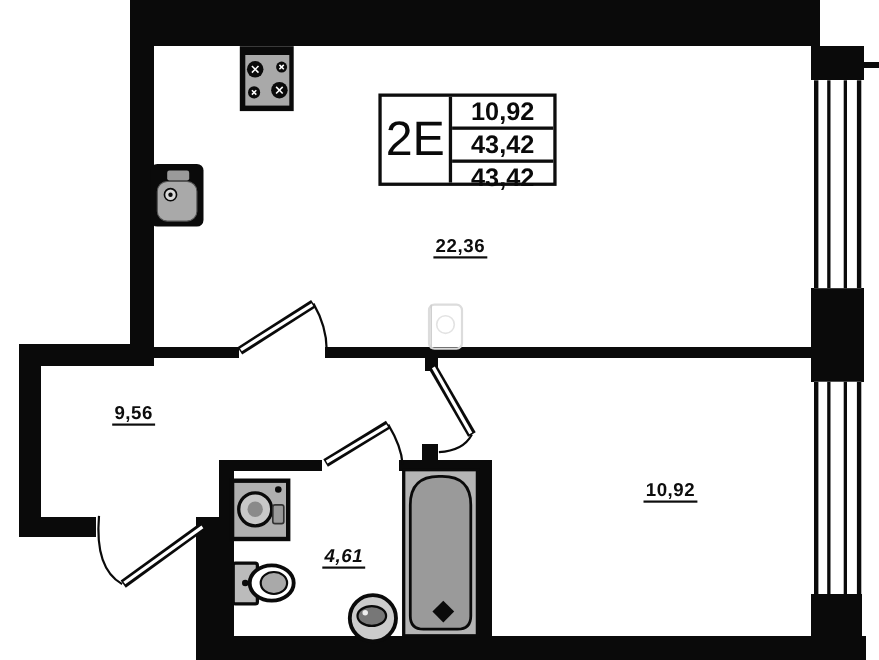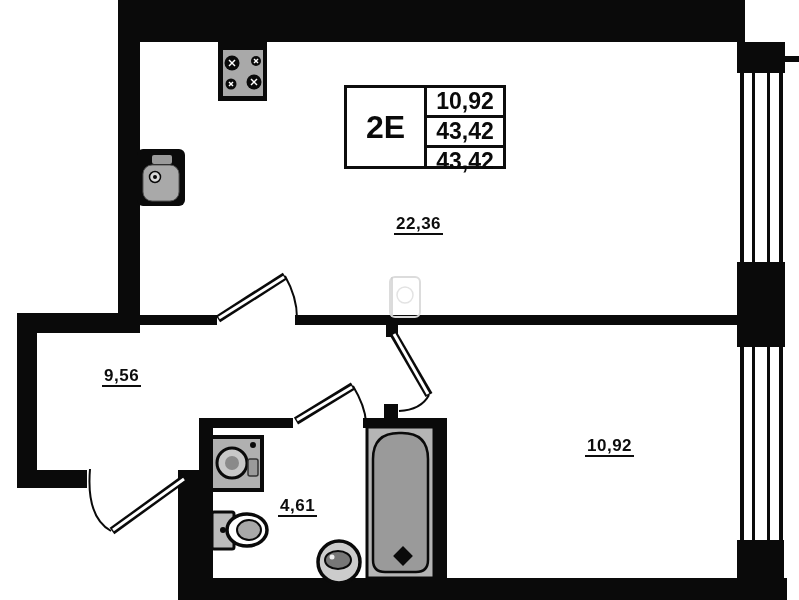--- a/index.html
+++ b/index.html
@@ -26,25 +26,25 @@
   .title-block{
     position:absolute;
     left:344px;top:85px;
     width:162px;height:84px;
     border:3px solid #0d0d0d;
     box-sizing:border-box;
     display:flex;
     background:#fff;
   }
   .tb-unit{
-    width:80px;
+    width:64px;
     border-right:3px solid #0d0d0d;
     box-sizing:border-box;
     display:flex;align-items:center;justify-content:center;
-    font-size:32px;font-weight:700;letter-spacing:0px;
+    font-size:44px;font-weight:400;letter-spacing:0px;
   }
   .tb-rows{flex:1;display:flex;flex-direction:column;}
   .tb-row{
     flex:1;
     border-bottom:3px solid #0d0d0d;
     box-sizing:border-box;
     display:flex;align-items:center;justify-content:center;
     font-size:23px;font-weight:700;
   }
   .tb-row:last-child{border-bottom:none;}
@@ -200,16 +200,16 @@
     <div class="tb-unit">2E</div>
     <div class="tb-rows">
       <div class="tb-row">10,92</div>
       <div class="tb-row">43,42</div>
       <div class="tb-row">43,42</div>
     </div>
   </div>
 
   <div class="room-label" style="left:394px;top:215px;">22,36</div>
   <div class="room-label" style="left:102px;top:367px;">9,56</div>
-  <div class="room-label" style="left:278px;top:497px;">4,61</div>
+  <div class="room-label" style="left:293px;top:497px;font-style:italic;">4,61</div>
   <div class="room-label" style="left:585px;top:437px;">10,92</div>
 
 </div>
 
 </body></html>

